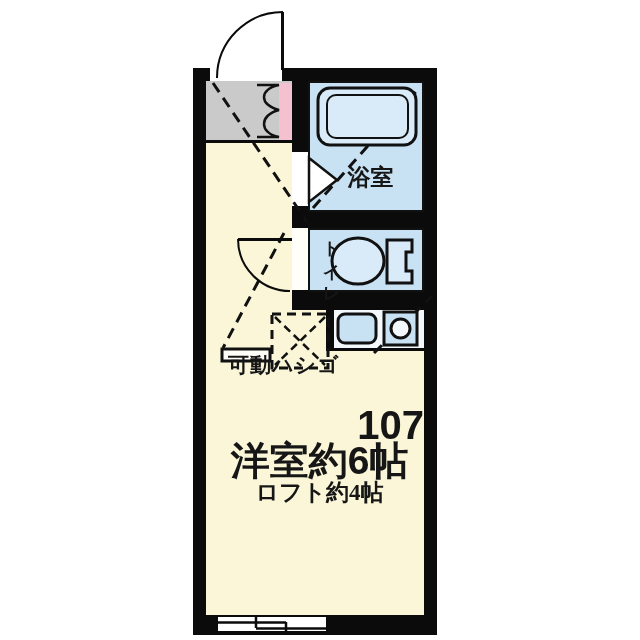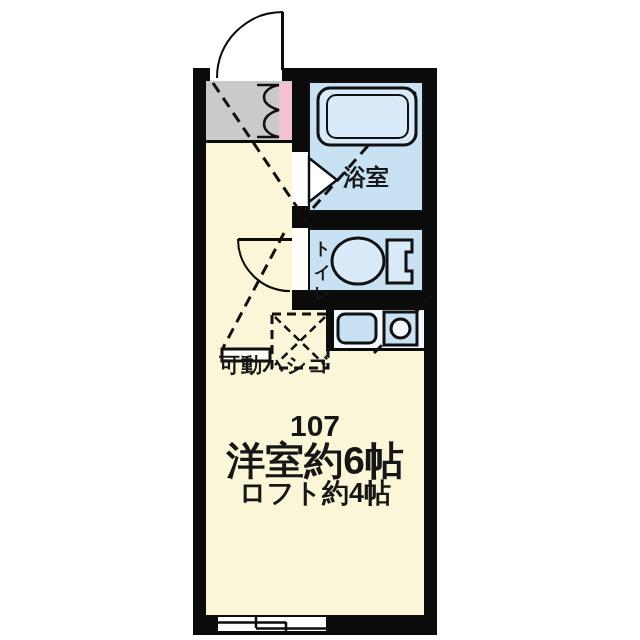--- a/index.html
+++ b/index.html
@@ -2,21 +2,21 @@
 <html><head>
 <meta charset="utf-8">
 <style>
   html,body{margin:0;padding:0;}
   body{
     width:640px;height:640px;background:#ffffff;position:relative;
     font-family:"Liberation Sans","DejaVu Sans",sans-serif;
     overflow:hidden;
   }
   .abs{position:absolute;box-sizing:border-box;}
-  .label{color:#161616;font-weight:600;white-space:nowrap;}
+  .label{color:#161616;font-weight:600;white-space:nowrap;padding-left:9px;}
   #plan-frame{left:193px;top:68px;width:244px;height:567px;background:#0b0b0b;}
   #interior{left:206px;top:81px;width:218px;height:534px;background:#faf6d7;}
   #genkan{left:206px;top:81px;width:86px;height:62px;background:#cacaca;}
   #genkan-pink{left:279px;top:83px;width:14px;height:58px;background:#f4c1d0;}
   #genkan-line{left:206px;top:140px;width:86px;height:3px;background:#0b0b0b;}
   #entry-opening{left:210px;top:68px;width:72px;height:13px;background:#ffffff;}
   #vwall{left:292px;top:68px;width:16px;height:242px;background:#0b0b0b;}
   #bath-door-opening{left:292px;top:152px;width:16px;height:54px;background:#ffffff;}
   #toilet-door-opening{left:292px;top:228px;width:16px;height:62px;background:#fffef8;}
   #bathroom{left:308px;top:81px;width:116px;height:131px;background:#c8e1f3;border:2px solid #111;}
@@ -26,24 +26,24 @@
   #kitchen-counter{left:334px;top:310px;width:90px;height:38px;background:#f3f8fc;}
   #counter-left-bar{left:326px;top:310px;width:8px;height:41px;background:#0b0b0b;}
   #counter-bottom-line{left:326px;top:348px;width:98px;height:3px;background:#0b0b0b;}
   #bottom-window{left:218px;top:615px;width:108px;height:18px;background:#ffffff;
     border-top:2px solid #0b0b0b;border-bottom:2px solid #0b0b0b;}
   #bathroom-label{left:308px;top:162px;width:116px;text-align:center;font-size:23px;}
   #toilet-label{left:311px;top:229px;font-size:17px;writing-mode:vertical-rl;
     text-orientation:upright;letter-spacing:4px;}
   #ladder-label{left:219px;top:351px;font-size:21px;letter-spacing:1px;}
   #main-text{left:206px;top:409px;width:218px;text-align:center;}
-  .unit-num{font-size:30px;line-height:33px;}
+  .unit-num{font-size:40px;line-height:33px;text-align:right;}
   .size-line{font-size:39px;line-height:37px;}
   .floor-line{font-size:22px;line-height:26px;}
-  .loft-line{font-size:27px;line-height:28px;}
+  .loft-line{font-size:23px;line-height:28px;font-family:Liberation Serif, serif;}
   svg.overlay{position:absolute;left:0;top:0;width:640px;height:640px;pointer-events:none;}
 </style>
 </head>
 <body>
 
 <div class="abs" id="plan-frame"></div>
 <div class="abs" id="interior"></div>
 <div class="abs" id="genkan"></div>
 <div class="abs" id="genkan-pink"></div>
 <div class="abs" id="genkan-line"></div>

